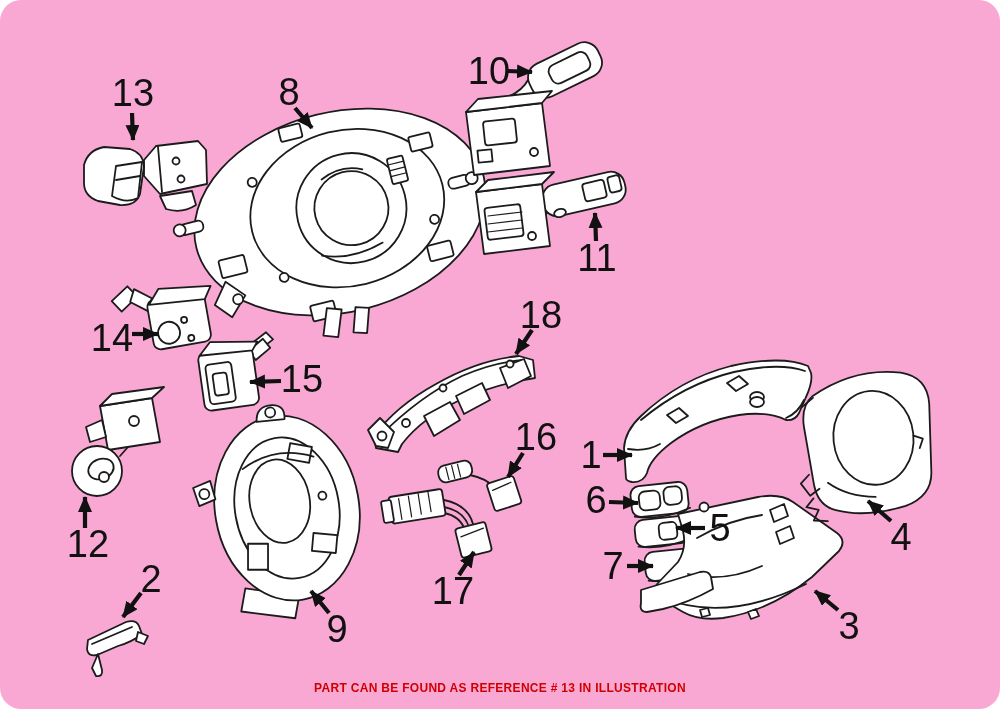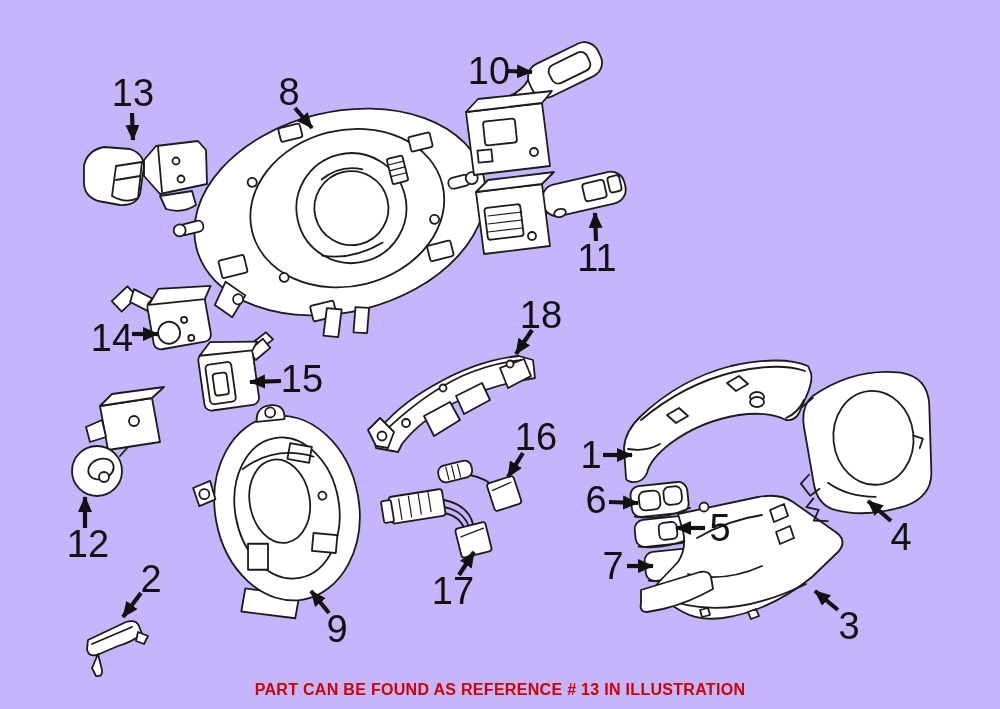--- a/index.html
+++ b/index.html
@@ -1,35 +1,36 @@
 <!DOCTYPE html>
 <html><head>
 <meta charset="utf-8">
 <style>
   html,body{margin:0;padding:0;background:#ffffff;}
   .stage{
-    position:relative;width:1000px;height:709px;background:#c4b5fd;overflow:hidden;
+    position:relative;width:1000px;height:709px;background:#f9a8d4;overflow:hidden;
     font-family:"Liberation Sans",sans-serif;
+    border-radius:21px;
   }
   .stage > svg{position:absolute;left:0;top:0;}
   
   .part path,.part rect,.part circle,.part ellipse,.part line,.part polyline{
     fill:#ffffff;stroke:#1b1b1b;stroke-width:1.8;
     stroke-linejoin:round;stroke-linecap:round;
   }
   .part .nf{fill:none;}
   .part .thin{stroke-width:1.2;}
   .callout-arrow{stroke:#111111;stroke-width:4.2;fill:none;}
   .callout-label{
     font-family:"Liberation Sans",sans-serif;
     fill:#111111;font-weight:400;
   }
   .caption{
     position:absolute;left:0;right:0;top:681px;text-align:center;
-    font-weight:bold;font-size:16px;letter-spacing:.3px;
+    font-weight:bold;font-size:12px;letter-spacing:.3px;
     font-family:"Liberation Sans",sans-serif;
   }
 </style>
 </head>
 <body>
 
 <div class="stage">
   <svg id="diagram" width="1000" height="709" viewBox="0 0 1000 709">
     <defs>
       <marker id="ah" markerUnits="userSpaceOnUse" markerWidth="18" markerHeight="16" refX="15" refY="7" orient="auto">

